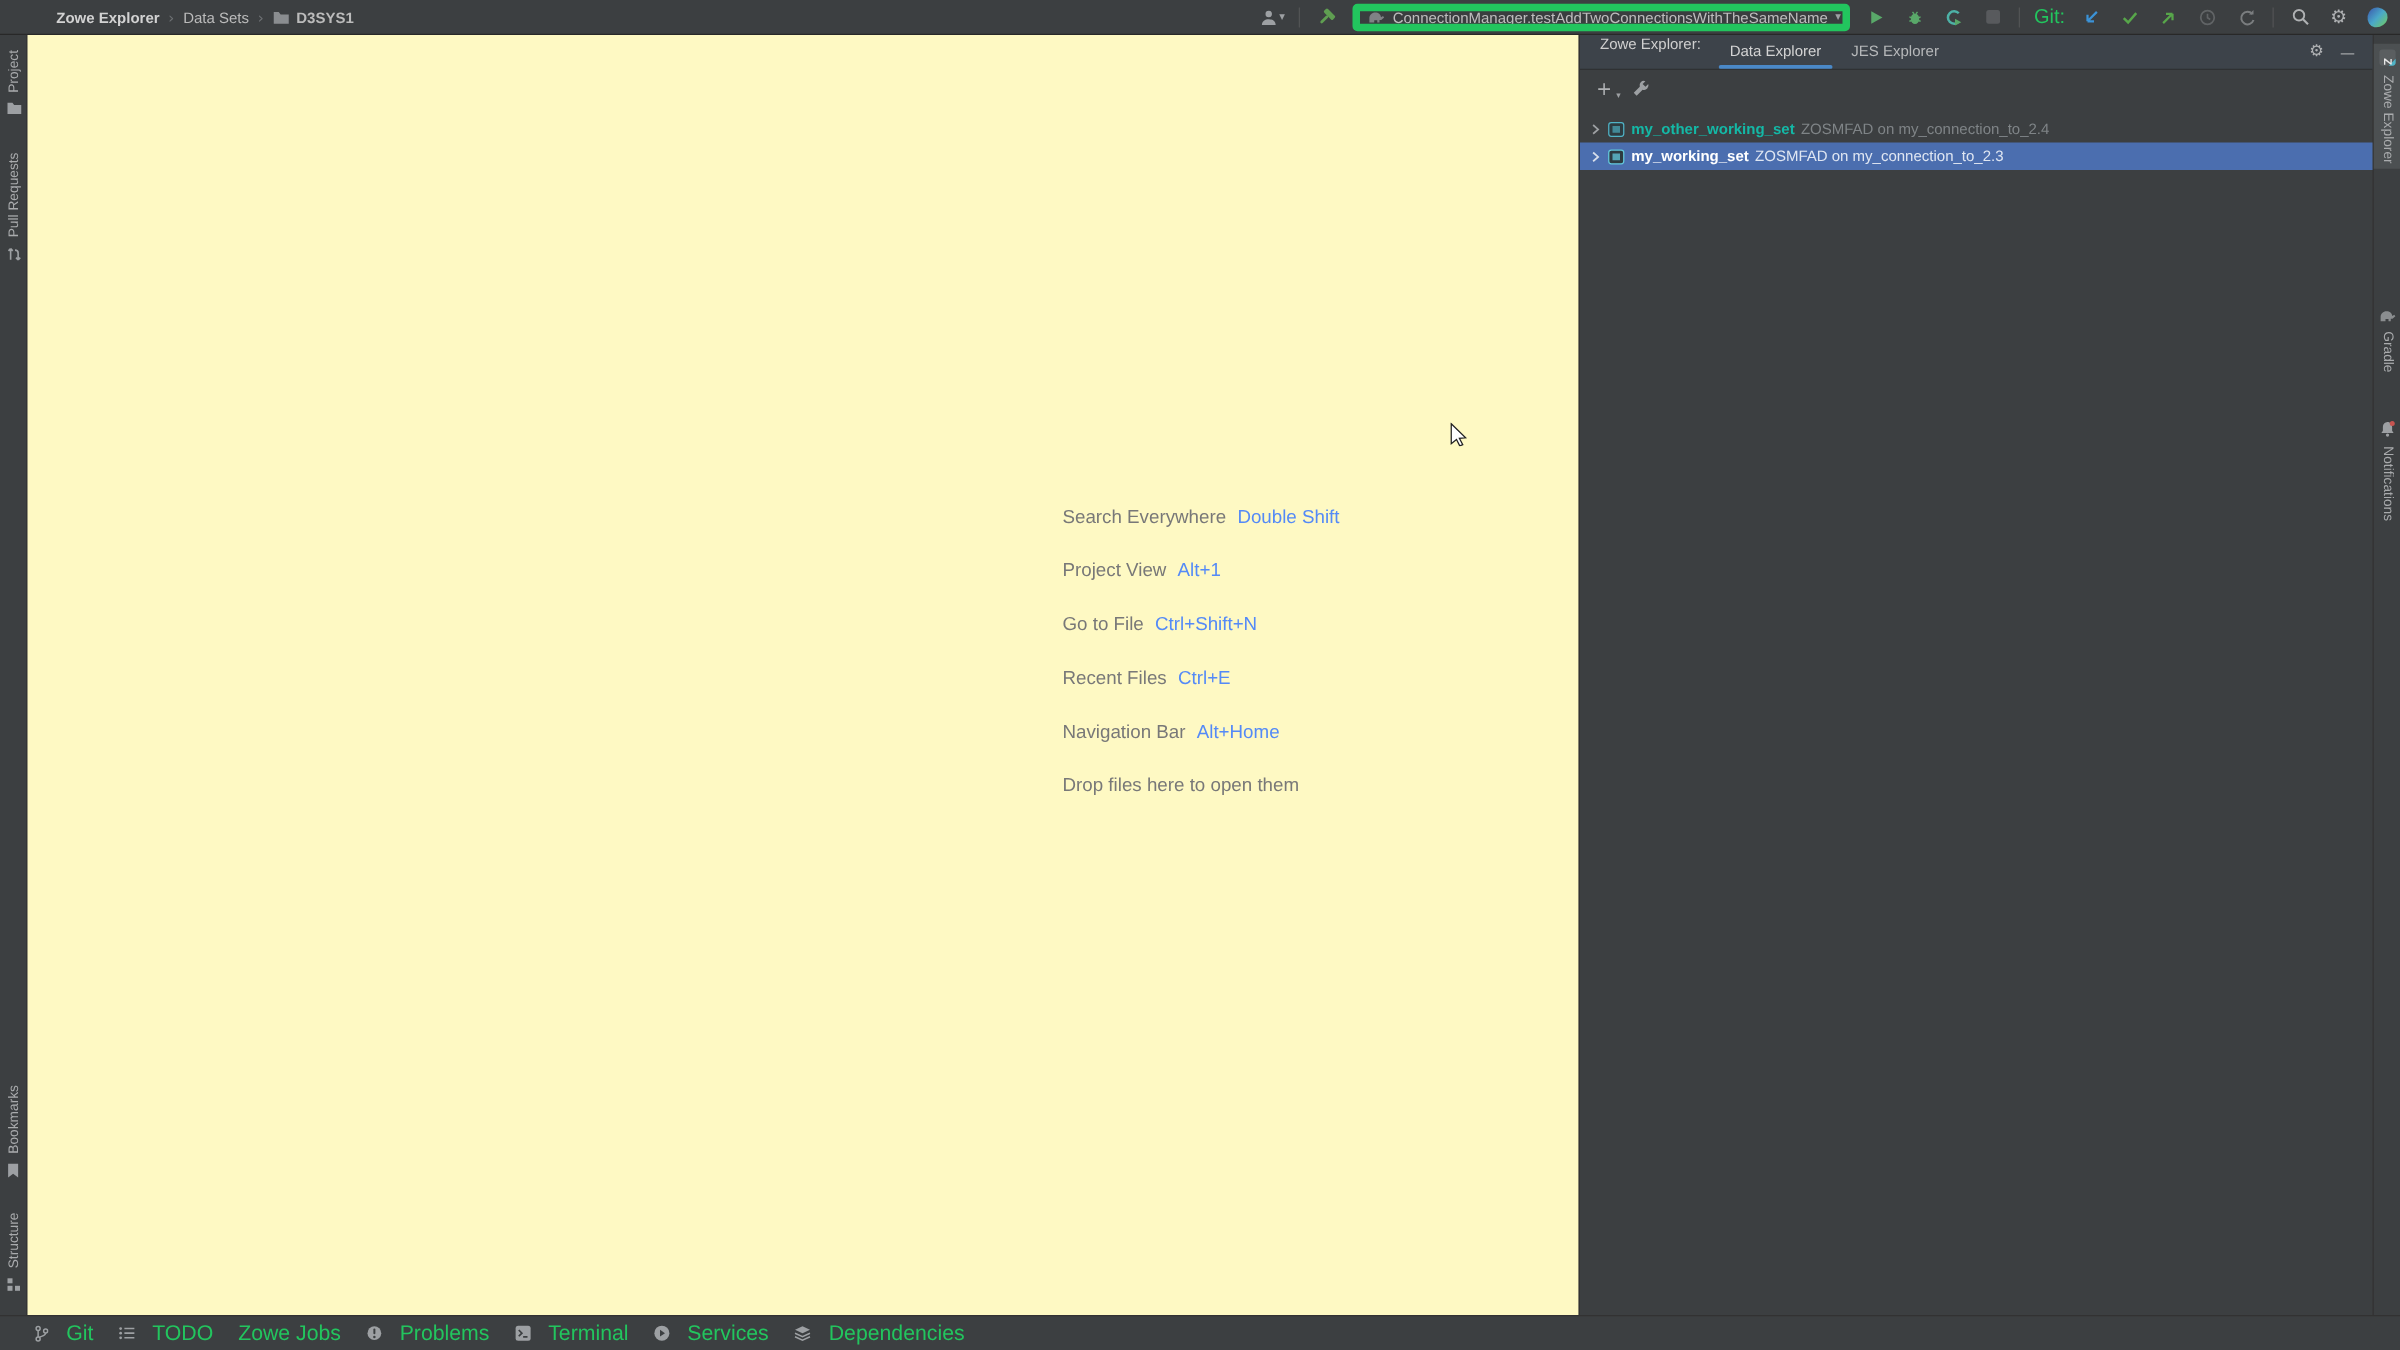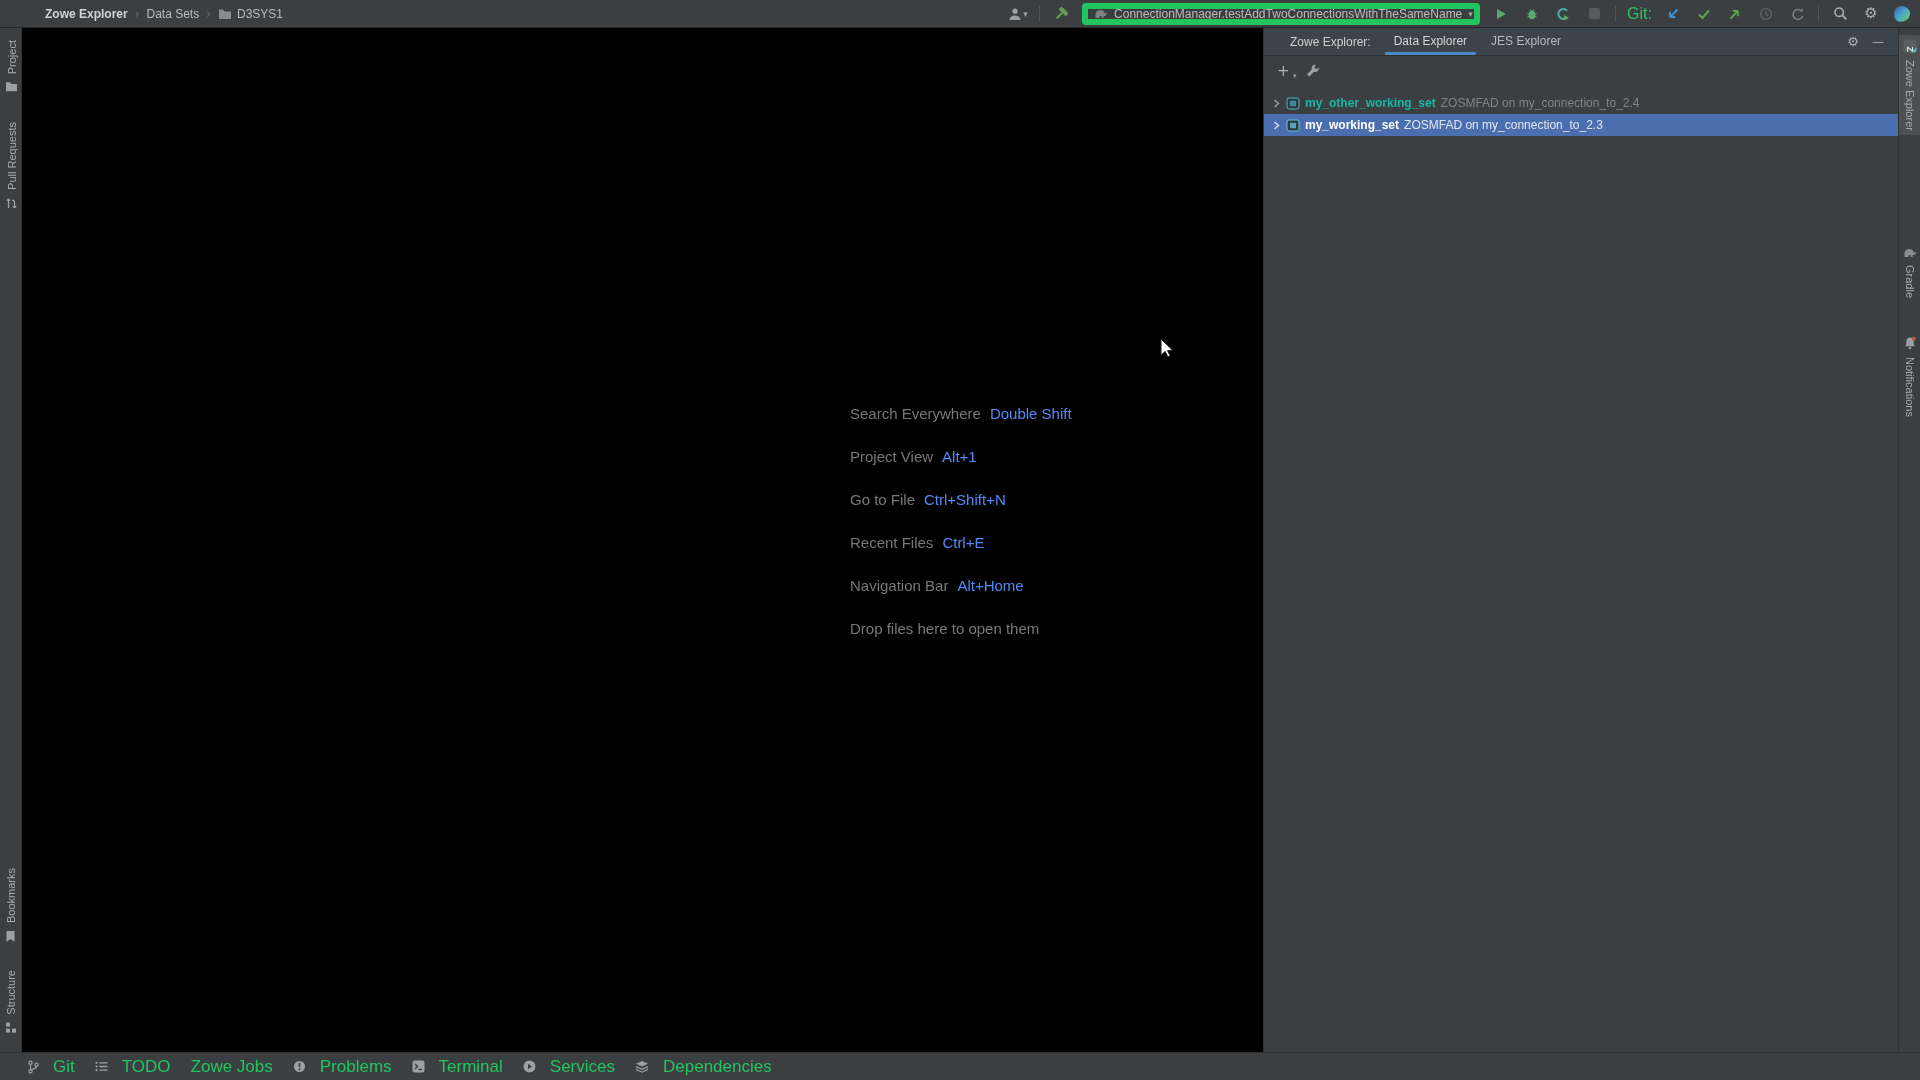--- a/index.html
+++ b/index.html
@@ -8,21 +8,21 @@
   .glyph { font-family:"DejaVu Sans", sans-serif; }
 
   
   .topbar { position:absolute; left:0; top:0; width:1920px; height:28px;
             background:#3c3f41; border-bottom:1px solid #282828;
             display:flex; align-items:center; justify-content:space-between; }
   .breadcrumb { display:flex; align-items:center; gap:7px; margin-left:45px;
                 font-size:12px; color:#bbbbbb; }
   .breadcrumb .root { font-weight:700; color:#d2d2d2; }
   .crumb-sep { color:#6d7073; font-size:12px; }
-  .crumb-item { display:flex; align-items:center; gap:5px; }
+  .crumb-item { display:flex; align-items:center; gap:5px;font-weight:bold; }
 
   .topbar-right { display:flex; align-items:center; gap:11px; padding-right:8px; }
   .vsep { width:1px; height:16px; background:#515354; }
   .tb-icon { display:flex; align-items:center; justify-content:center;
              width:20px; height:20px; }
   .gear-glyph { font-size:15px; color:#afb1b3; line-height:1; }
   .caret { font-size:9px; color:#9da0a3; }
   .dim { opacity:.8; }
 
   .run-combo { display:flex; align-items:center; gap:6px; width:398px; height:22px;
@@ -44,32 +44,32 @@
           padding:4px 0; }
   .vbtn .inner { writing-mode:vertical-rl; display:flex; align-items:center; gap:7px;
                  font-size:11px; color:#a9abad; }
   .stripe.left .vbtn .inner { transform:rotate(180deg); }
   .stripe.left .vbtn .s-icon { transform:rotate(180deg); }
   .s-icon { display:inline-flex; align-items:center; justify-content:center; }
   .vbtn.active { background:#4c5052; }
 
   
   .editor { position:absolute; left:22px; top:28px; width:1241px; height:1024px;
-            background:#000000; }
+            background:#fef9c3; }
   .shortcuts { position:absolute; left:828px; top:364px; }
   .shortcut-row { height:43px; line-height:43px; font-size:15px; white-space:nowrap; }
   .shortcut-label { color:#787878; }
   .shortcut-keys { color:#548af7; margin-left:9px; }
   .cursor { position:absolute; left:1138px; top:310px; }
 
   
   .toolwin { position:absolute; left:1263px; top:28px; width:635px; height:1024px;
              background:#3c3f41; border-left:1px solid #323232; }
   .tw-header { height:28px; background:#3d434a; border-bottom:1px solid #2f3133;
-               display:flex; align-items:center; padding-left:26px; font-size:12px; }
+               display:flex; padding-left:16px; font-size:12px; }
   .tw-title { color:#cfcfcf; margin-right:16px; }
   .tw-tab { color:#b6b8ba; padding:0 7px; height:28px; line-height:27px;
             margin-right:10px; position:relative; }
   .tw-tab.active { color:#d4d4d4; }
   .tw-tab.active::after { content:""; position:absolute; left:-2px; right:-2px;
             bottom:1px; height:3px; background:#4a88c7; border-radius:2px; }
   .tw-header-icons { margin-left:auto; display:flex; align-items:center; gap:13px;
                      padding-right:14px; color:#afb1b3; }
   .minus-glyph { font-size:12px; color:#afb1b3; }
 

